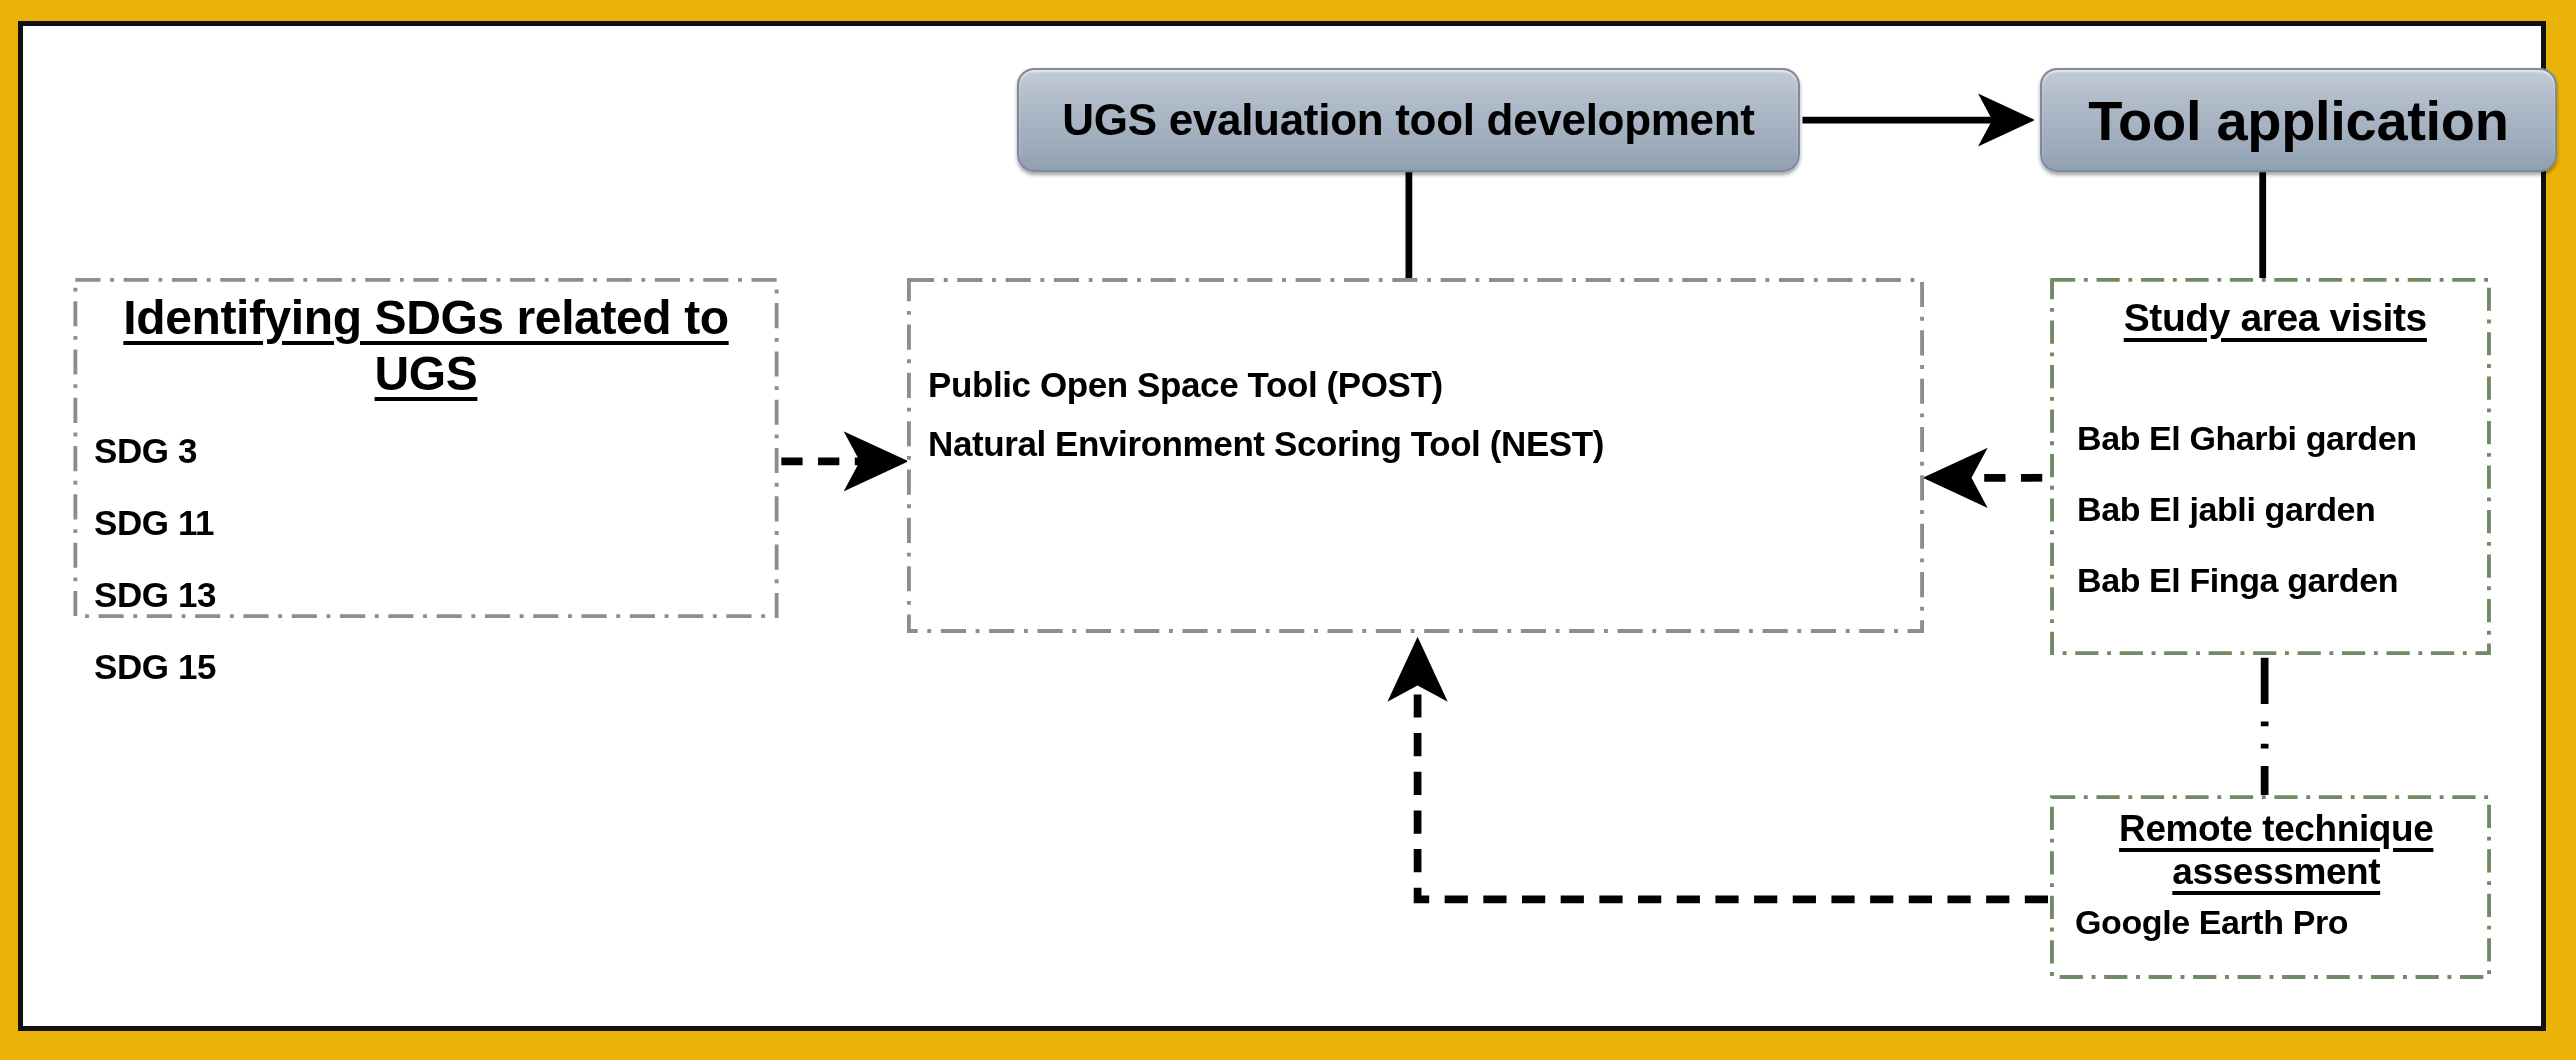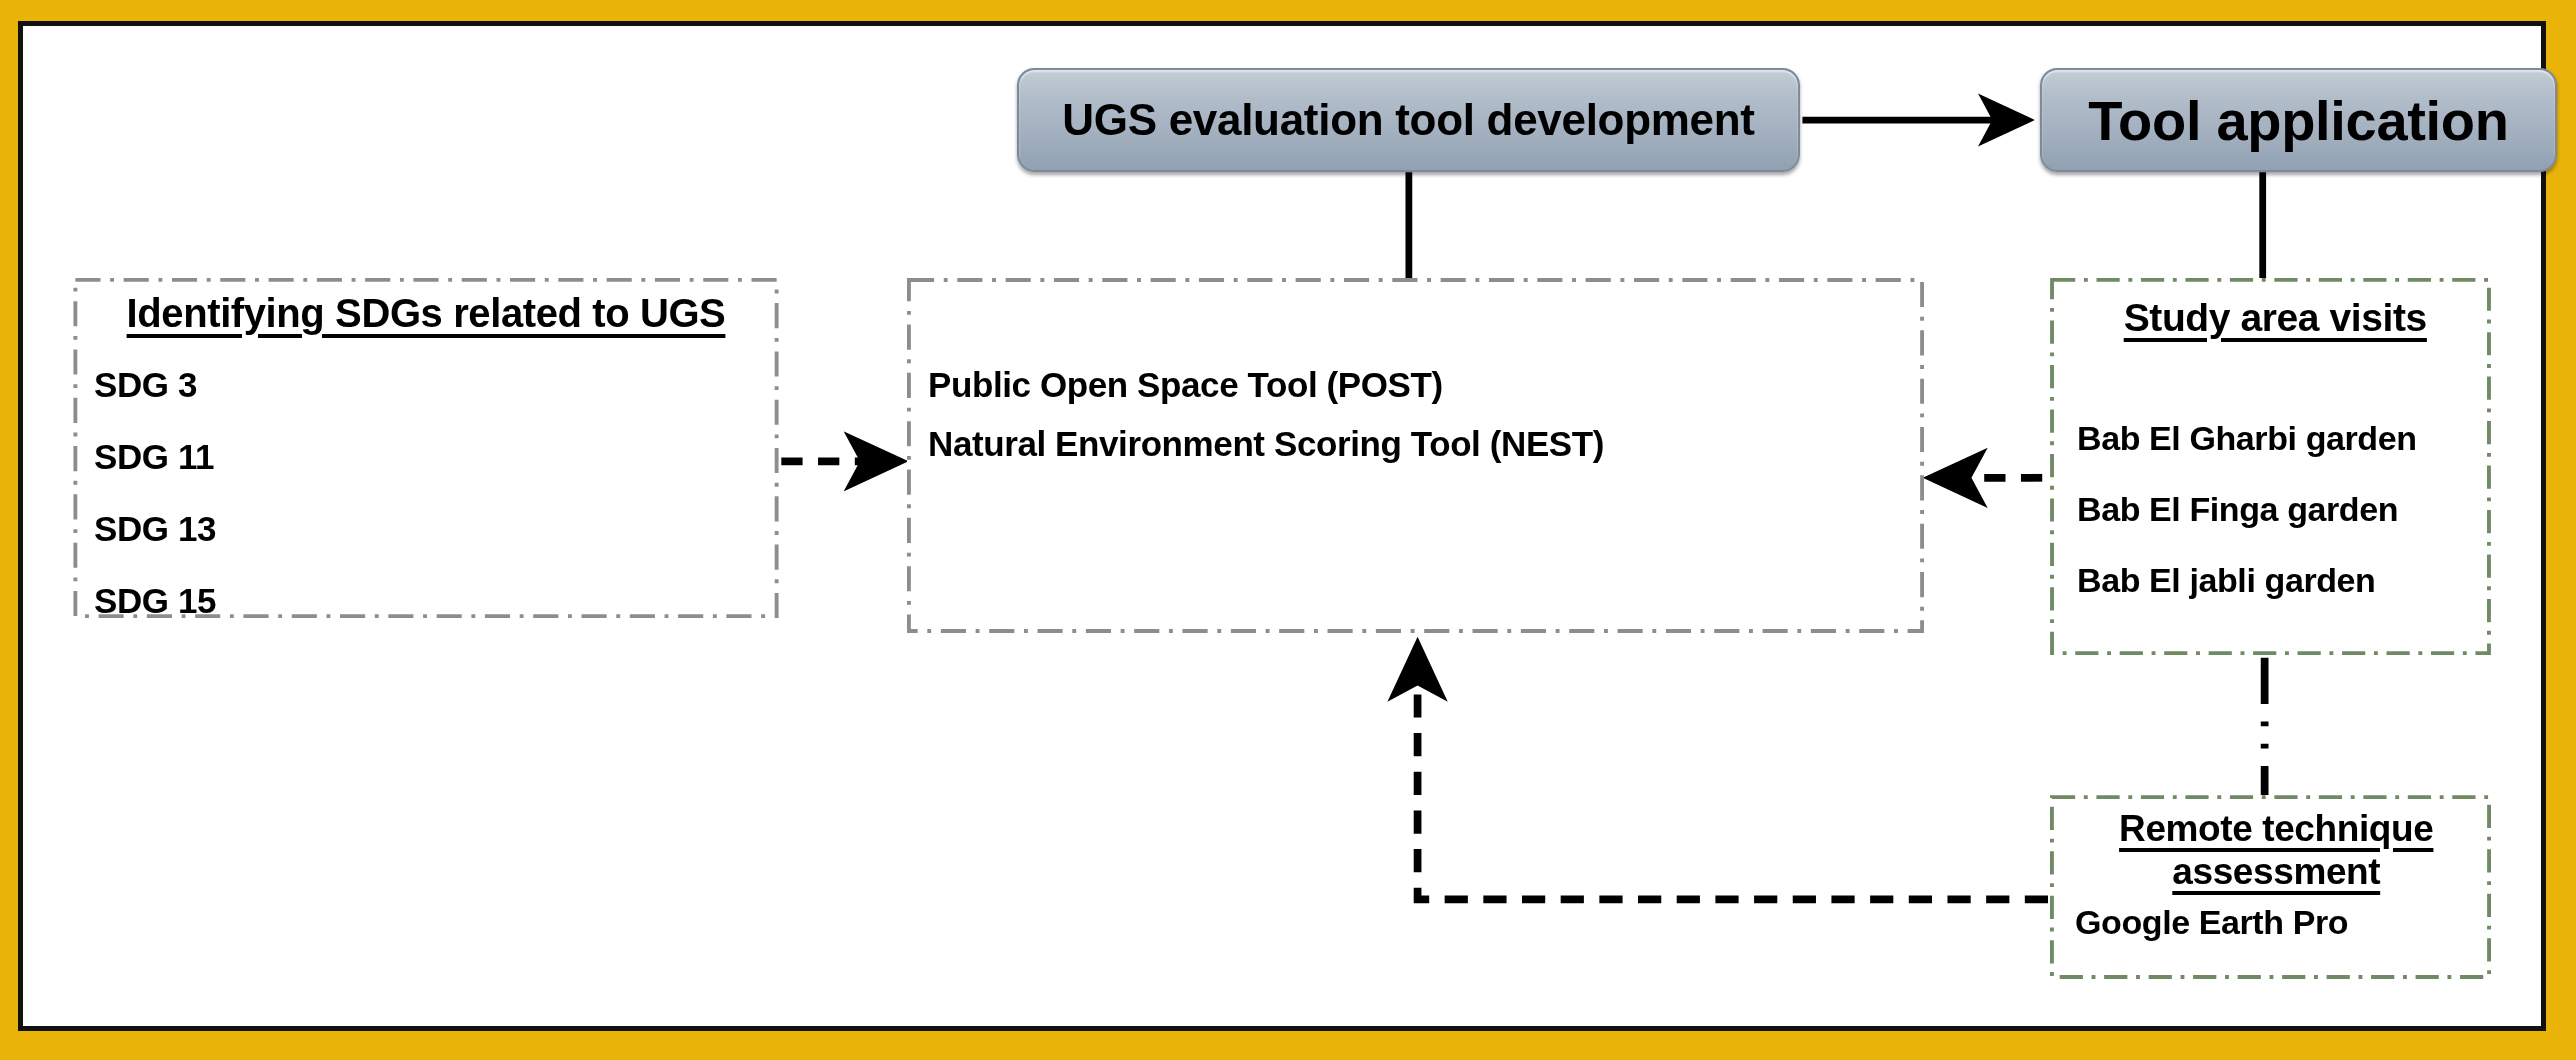--- a/index.html
+++ b/index.html
@@ -42,21 +42,21 @@
     text-decoration:underline;text-underline-offset:6.8px;
     text-decoration-thickness:3.9px;line-height:1.18;letter-spacing:-0.4px;
   }
   .bx-line{
     font-weight:bold;font-size:35px;color:#000;line-height:1.32;
     letter-spacing:-0.4px;white-space:nowrap;
   }
 
   #box-sdg{left:73px;top:278px;width:706px;height:340px;}
   #box-sdg .inner{padding-top:11.6px;}
-  #box-sdg .bx-title{font-size:40px;text-align:center;}
+  #box-sdg .bx-title{font-size:48px;text-align:center;}
   #box-sdg .list{margin-top:25px;}
   #box-sdg .bx-line{margin-bottom:26px;}
 
   #box-quality{left:907px;top:278px;width:1017px;height:355px;}
   #box-quality .inner{padding-top:15.5px;}
   #box-quality .bx-title{font-size:41px;}
   #box-quality .list{margin-top:68px;}
   #box-quality .bx-line{margin-bottom:13.5px;}
 
   #box-study{left:2050px;top:278px;width:441px;height:377px;}
@@ -154,22 +154,22 @@
   </div>
 
   <div class="dashdot-box" id="box-study">
     <svg class="bdr" width="441" height="377" viewBox="0 0 456 390">
       <rect x="2" y="2" width="452" height="386" fill="none" stroke="#6f8a64" stroke-width="4" stroke-dasharray="24,9,4,9"></rect>
     </svg>
     <div class="inner">
       <div class="bx-title">Study area visits</div>
       <div class="list">
         <div class="bx-line">Bab El Gharbi garden</div>
+        <div class="bx-line">Bab El jabli garden</div>
         <div class="bx-line">Bab El Finga garden</div>
-        <div class="bx-line">Bab El jabli garden</div>
       </div>
     </div>
   </div>
 
   <div class="dashdot-box" id="box-remote">
     <svg class="bdr" width="441" height="184" viewBox="0 0 456 190">
       <rect x="2" y="2" width="452" height="186" fill="none" stroke="#6f8a64" stroke-width="4" stroke-dasharray="24,9,4,9"></rect>
     </svg>
     <div class="inner">
       <div class="bx-title">

